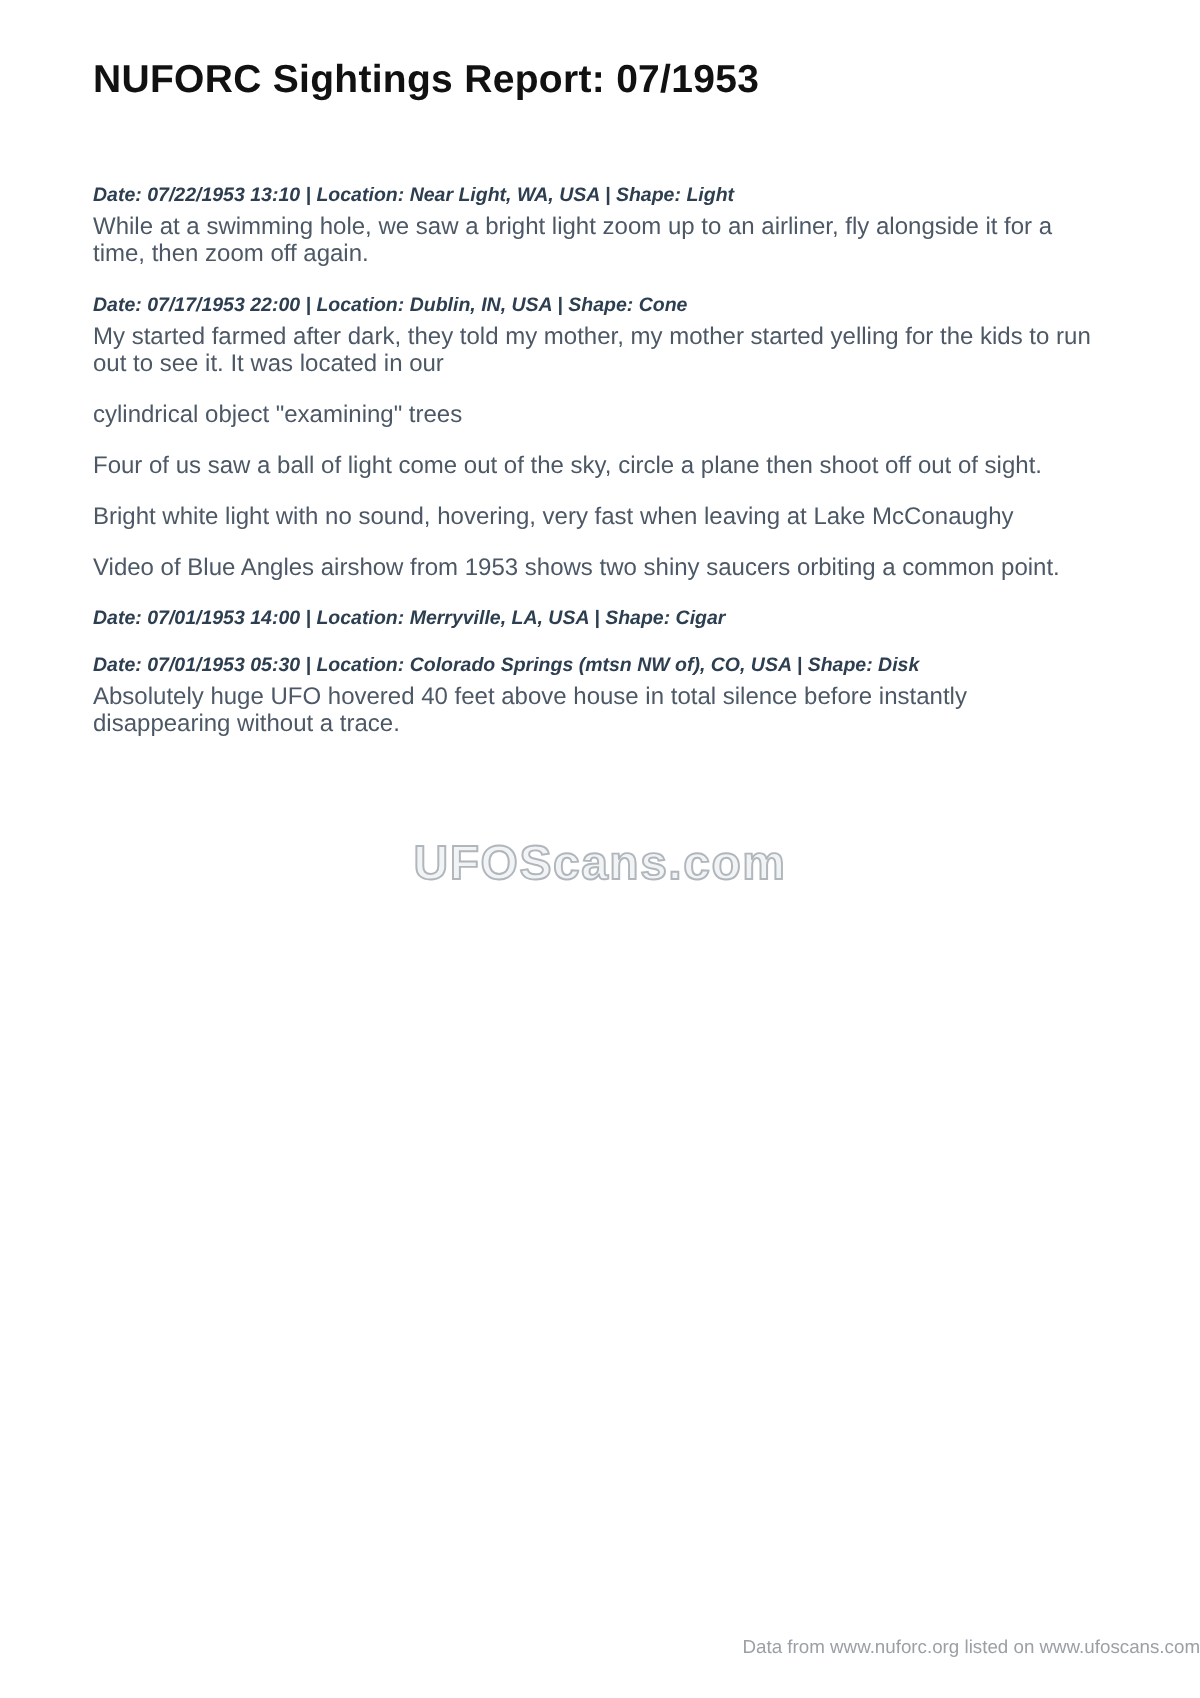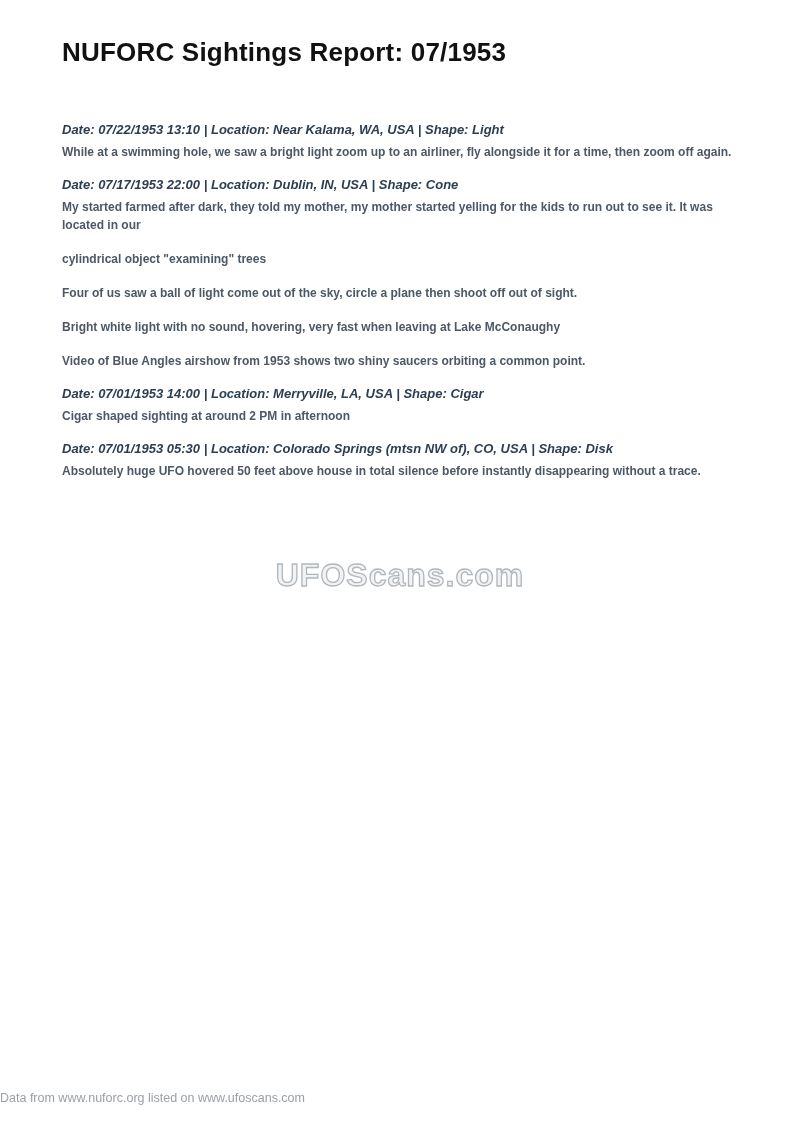--- a/index.html
+++ b/index.html
@@ -43,23 +43,23 @@
   }
   .entry-header {
     font-size: 13px;
     line-height: 15px;
     font-weight: bold;
     font-style: italic;
     color: var(--header-text);
     margin: 0 0 6px 0;
   }
   .entry-desc {
-    font-size: 12px;
+    font-size: 16px;
     line-height: 18px;
-    font-weight: bold;
+    font-weight: normal;
     color: var(--body-text);
     margin: 0;
   }
   .watermark {
     position: absolute;
     top: 556px;
     left: 0;
     width: 800px;
     text-align: center;
     font-size: 32px;
@@ -70,37 +70,37 @@
     -webkit-text-stroke: 1.3px rgba(138, 148, 156, 0.65);
     text-shadow: 0 0 1px rgba(138, 148, 156, 0.25);
     pointer-events: none;
     user-select: none;
   }
   .page-footer {
     position: absolute;
     bottom: 26px;
     left: 0;
     width: 800px;
-    text-align: left;
+    text-align: right;
     font-size: 12.5px;
     line-height: 15px;
     color: var(--footer-text);
   }
   .sep { white-space: pre; }
 </style>
 </head>
 <body>
 
 <div class="page">
   <div class="content">
 
     <h1 class="report-title">NUFORC Sightings Report: 07/1953</h1>
 
     <section class="entry">
-      <h2 class="entry-header"><span>Date:</span> <span>07/22/1953 13:10</span> <span class="sep">|</span> <span>Location:</span> <span>Near Kalama, WA, USA</span> <span class="sep">|</span> <span>Shape:</span> <span>Light</span></h2>
+      <h2 class="entry-header"><span>Date:</span> <span>07/22/1953 13:10</span> <span class="sep">|</span> <span>Location:</span> <span>Near Light, WA, USA</span> <span class="sep">|</span> <span>Shape:</span> <span>Light</span></h2>
       <p class="entry-desc">While at a swimming hole, we saw a bright light zoom up to an airliner, fly alongside it for a time, then zoom off again.</p>
     </section>
 
     <section class="entry">
       <h2 class="entry-header"><span>Date:</span> <span>07/17/1953 22:00</span> <span class="sep">|</span> <span>Location:</span> <span>Dublin, IN, USA</span> <span class="sep">|</span> <span>Shape:</span> <span>Cone</span></h2>
       <p class="entry-desc">My started farmed after dark, they told my mother, my mother started yelling for the kids to run out to see it. It was located in our</p>
     </section>
 
     <section class="entry">
       <p class="entry-desc">cylindrical object "examining" trees</p>
@@ -113,26 +113,25 @@
     <section class="entry">
       <p class="entry-desc">Bright white light with no sound, hovering, very fast when leaving at Lake McConaughy</p>
     </section>
 
     <section class="entry">
       <p class="entry-desc">Video of Blue Angles airshow from 1953 shows two shiny saucers orbiting a common point.</p>
     </section>
 
     <section class="entry">
       <h2 class="entry-header"><span>Date:</span> <span>07/01/1953 14:00</span> <span class="sep">|</span> <span>Location:</span> <span>Merryville, LA, USA</span> <span class="sep">|</span> <span>Shape:</span> <span>Cigar</span></h2>
-      <p class="entry-desc">Cigar shaped sighting at around 2 PM in afternoon</p>
     </section>
 
     <section class="entry">
       <h2 class="entry-header"><span>Date:</span> <span>07/01/1953 05:30</span> <span class="sep">|</span> <span>Location:</span> <span>Colorado Springs (mtsn NW of), CO, USA</span> <span class="sep">|</span> <span>Shape:</span> <span>Disk</span></h2>
-      <p class="entry-desc">Absolutely huge UFO hovered 50 feet above house in total silence before instantly disappearing without a trace.</p>
+      <p class="entry-desc">Absolutely huge UFO hovered 40 feet above house in total silence before instantly disappearing without a trace.</p>
     </section>
 
   </div>
 
   <div class="watermark">UFOScans.com</div>
 
   <div class="page-footer">Data from www.nuforc.org listed on www.ufoscans.com</div>
 </div>
 
 </body></html>

